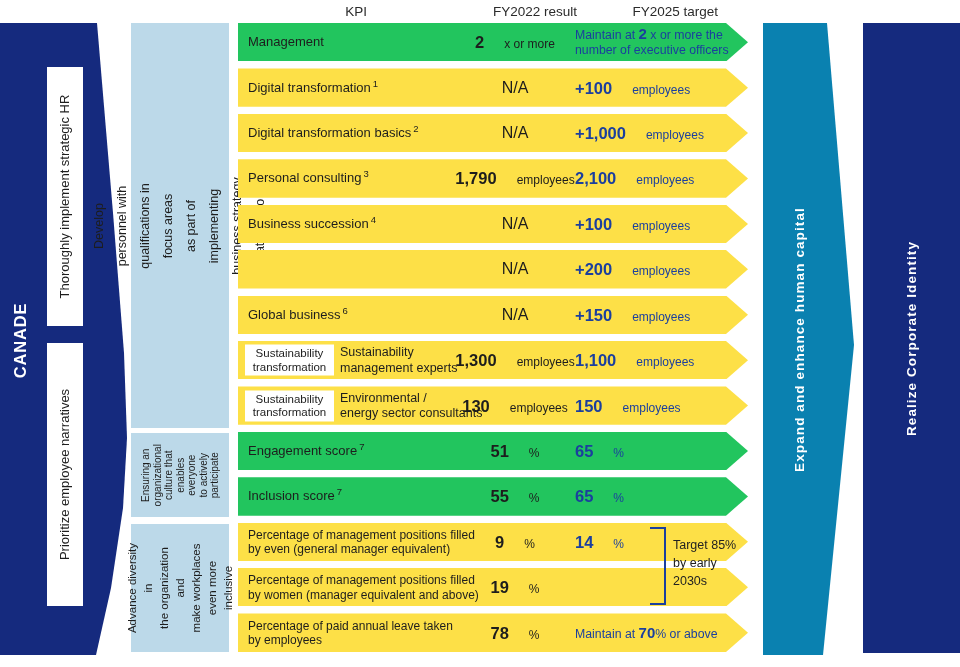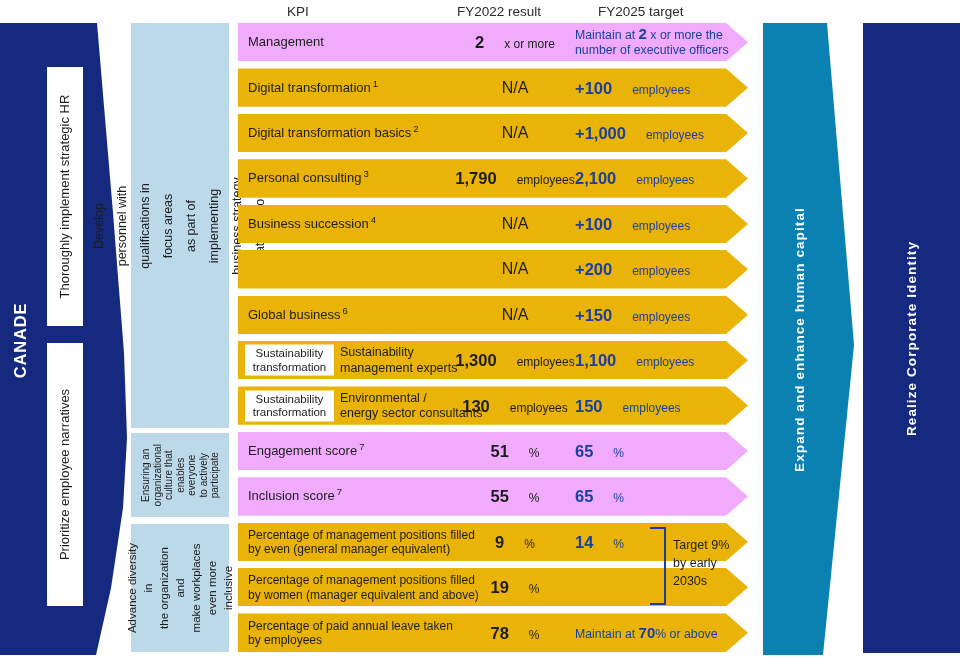--- a/index.html
+++ b/index.html
@@ -22,30 +22,30 @@
   .band{position:absolute;left:131px;width:98px;background:#bcd9e9;display:flex;align-items:center;justify-content:center;}
   .band-1{top:23px;height:405px;}
   .band-2{top:433px;height:84px;}
   .band-3{top:524px;height:128px;}
   .band .vtext{transform:rotate(-90deg);white-space:pre-line;text-align:center;color:#1d1d1d;}
   .band-1 .vtext{font-size:12.5px;line-height:23px;}
   .band-2 .vtext{font-size:10px;line-height:11.5px;}
   .band-3 .vtext{font-size:11.5px;line-height:16px;}
 
   
-  .col-header{position:absolute;top:4px;height:16px;text-align:left;font-size:13.5px;color:#2b2b2b;}
+  .col-header{position:absolute;top:4px;height:16px;text-align:right;font-size:13.5px;color:#2b2b2b;}
   .h-kpi{left:287px;width:80px;}
   .h-fy22{left:457px;width:120px;}
   .h-fy25{left:598px;width:120px;}
 
   
   .rows{position:absolute;left:238px;top:23px;width:510px;height:629px;display:flex;flex-direction:column;gap:7px;}
   .row{position:relative;flex:1;clip-path:polygon(0 0,488px 0,100% 50%,488px 100%,0 100%);}
-  .row.medium{background:#f0abfc;}
-  .row.light{background:#eab308;}
+  .row.medium{background:#22c55e;}
+  .row.light{background:#fde047;}
   .cell-kpi{position:absolute;left:10px;top:50%;transform:translateY(-50%);color:#1d1d1d;font-size:13px;line-height:15.5px;white-space:nowrap;}
   .row.two-line .cell-kpi{font-size:12px;line-height:14.5px;}
   .row.has-chip .cell-kpi{left:102px;font-size:12.5px;}
   .sup{font-size:9.5px;position:relative;top:-5px;margin-left:2px;}
   .chip{position:absolute;left:7px;top:50%;transform:translateY(-50%);width:89px;padding:2px 0;background:#fff;
     text-align:center;font-size:11.5px;line-height:13.5px;color:#1d1d1d;white-space:pre-line;}
   .cell-fy22{position:absolute;left:217px;width:120px;top:50%;transform:translateY(-50%);text-align:center;color:#1d1d1d;white-space:nowrap;}
   .cell-fy25{position:absolute;left:337px;width:160px;top:50%;transform:translateY(-50%);color:#1b3f9e;white-space:nowrap;}
   .seg-b{font-weight:bold;font-size:16.5px;}
   .seg-suf{font-size:12px;margin-left:20px;}
@@ -213,21 +213,21 @@
           <div>by employees</div>
         </div>
         <div class="cell-fy22"><span class="seg-b">78</span><span class="seg-suf">%</span></div>
         <div class="cell-fy25">
           <div class="note-line"><span>Maintain at </span><span class="note-b">70</span><span>% or above</span></div>
         </div>
       </div>
     </div>
 
   <div class="bracket"></div>
-  <div class="bracket-note">Target 9%
+  <div class="bracket-note">Target 85%
 by early
 2030s</div>
 
   <div class="teal-arrow">
     <span class="vtext">Expand and enhance human capital</span>
   </div>
 
   <div class="navy-band">
     <span class="vtext">Realize Corporate Identity</span>
   </div>

